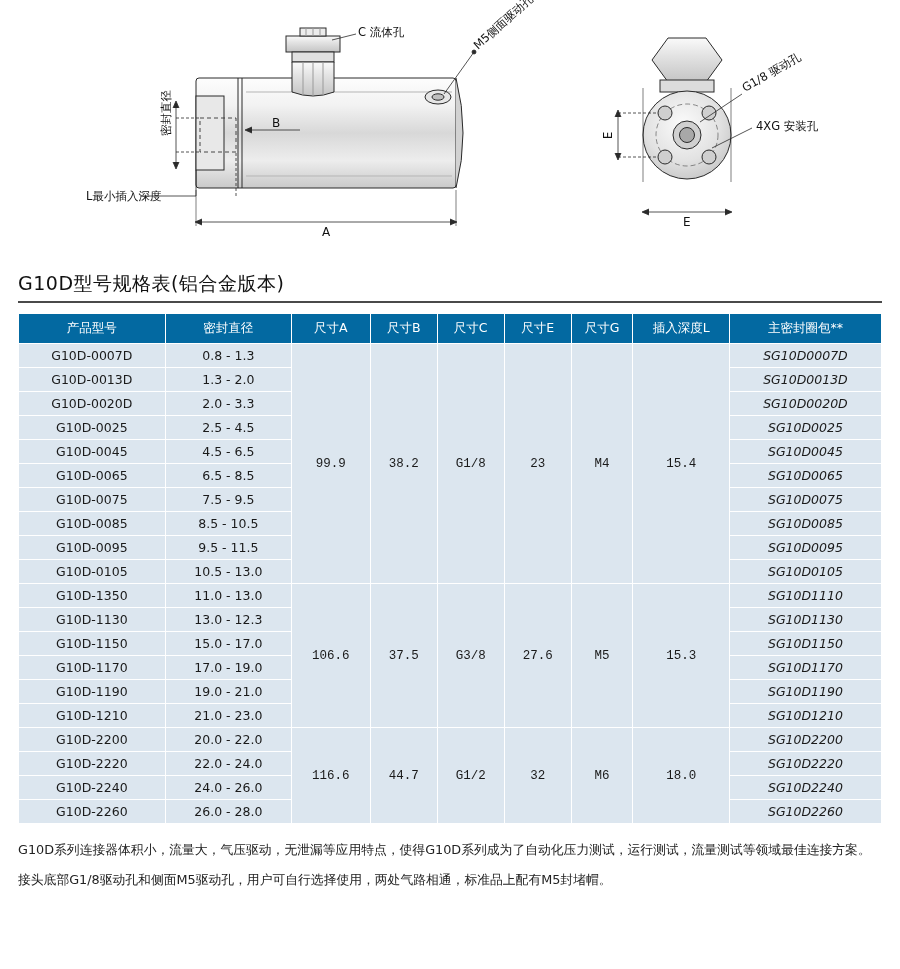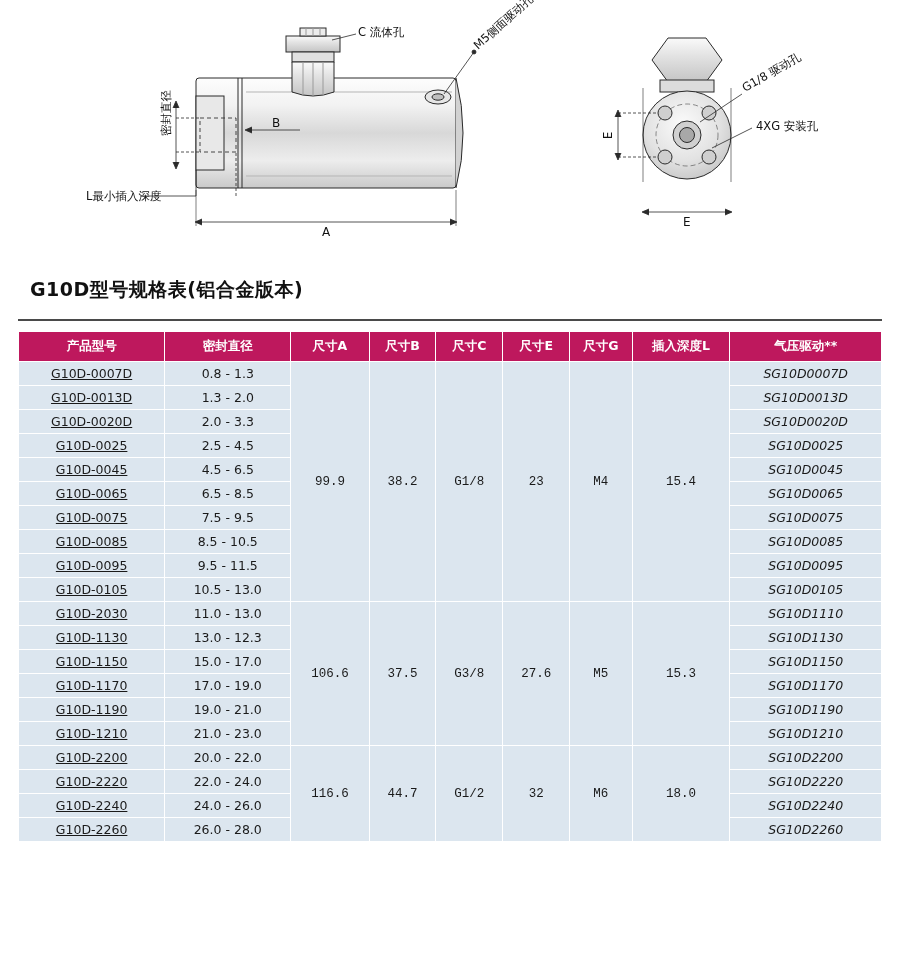--- a/index.html
+++ b/index.html
@@ -16,53 +16,52 @@
     width:900px;height:265px;
   }
   .diagram svg{display:block;}
   .title-block{
     margin:6px 18px 0 18px;
     border-bottom:2px solid #4a4a4a;
     padding-bottom:4px;
   }
   .title-block h1{
     font-size:19px;
-    font-weight:bold;
-    margin:12px;
+    font-weight:normal;
+    margin:0;
     letter-spacing:0.5px;
     color:#111;
   }
   table.spec{
     border-collapse:collapse;
     margin:10px 18px 0 18px;
     width:864px;
     font-size:12.5px;
   }
   table.spec th{
-    background:#be185d;
+    background:#0369a1;
     color:#ffffff;
-    font-weight:bold;
+    font-weight:normal;
     border:1px solid #ffffff;
     padding:6px 2px;
     text-align:center;
     font-size:12.5px;
     white-space:nowrap;
   }
   table.spec td{
     border:1px solid #ffffff;
     padding:4px 6px;
     text-align:center;
     background:#dce6ef;
     white-space:nowrap;
   }
   td.model{
     text-align:left;
     background:#eef2f7;
     padding-left:8px;
-    text-decoration:underline;
   }
   td.diam{
     text-align:left;
     background:#e4ebf2;
     padding-left:10px;
     margin-left:33px;
   }
   td.seal{
     background:#e8eef4;
     font-style:italic;
@@ -224,21 +223,21 @@
   <thead>
     <tr>
       <th>产品型号</th>
       <th>密封直径</th>
       <th>尺寸A</th>
       <th>尺寸B</th>
       <th>尺寸C</th>
       <th>尺寸E</th>
       <th>尺寸G</th>
       <th>插入深度L</th>
-      <th>气压驱动**</th>
+      <th>主密封圈包**</th>
     </tr>
   </thead>
   <tbody>
       <tr>
         <td class="model">G10D-0007D</td>
         <td class="diam">0.8 - 1.3</td>
         <td class="merged" rowspan="10">99.9</td>
         <td class="merged" rowspan="10">38.2</td>
         <td class="merged" rowspan="10">G1/8</td>
         <td class="merged" rowspan="10">23</td>
@@ -285,21 +284,21 @@
         <td class="model">G10D-0095</td>
         <td class="diam">9.5 - 11.5</td>
         <td class="seal">SG10D0095</td>
       </tr>
       <tr>
         <td class="model">G10D-0105</td>
         <td class="diam">10.5 - 13.0</td>
         <td class="seal">SG10D0105</td>
       </tr>
       <tr>
-        <td class="model">G10D-2030</td>
+        <td class="model">G10D-1350</td>
         <td class="diam">11.0 - 13.0</td>
         <td class="merged" rowspan="6">106.6</td>
         <td class="merged" rowspan="6">37.5</td>
         <td class="merged" rowspan="6">G3/8</td>
         <td class="merged" rowspan="6">27.6</td>
         <td class="merged" rowspan="6">M5</td>
         <td class="merged" rowspan="6">15.3</td>
         <td class="seal">SG10D1110</td>
       </tr>
       <tr>
@@ -350,13 +349,15 @@
       </tr>
       <tr>
         <td class="model">G10D-2260</td>
         <td class="diam">26.0 - 28.0</td>
         <td class="seal">SG10D2260</td>
       </tr>
     </tbody>
 </table>
 
 <div class="notes">
+  <p>G10D系列连接器体积小，流量大，气压驱动，无泄漏等应用特点，使得G10D系列成为了自动化压力测试，运行测试，流量测试等领域最佳连接方案。</p>
+  <p>接头底部G1/8驱动孔和侧面M5驱动孔，用户可自行选择使用，两处气路相通，标准品上配有M5封堵帽。</p>
 </div>
 
 </body></html>

